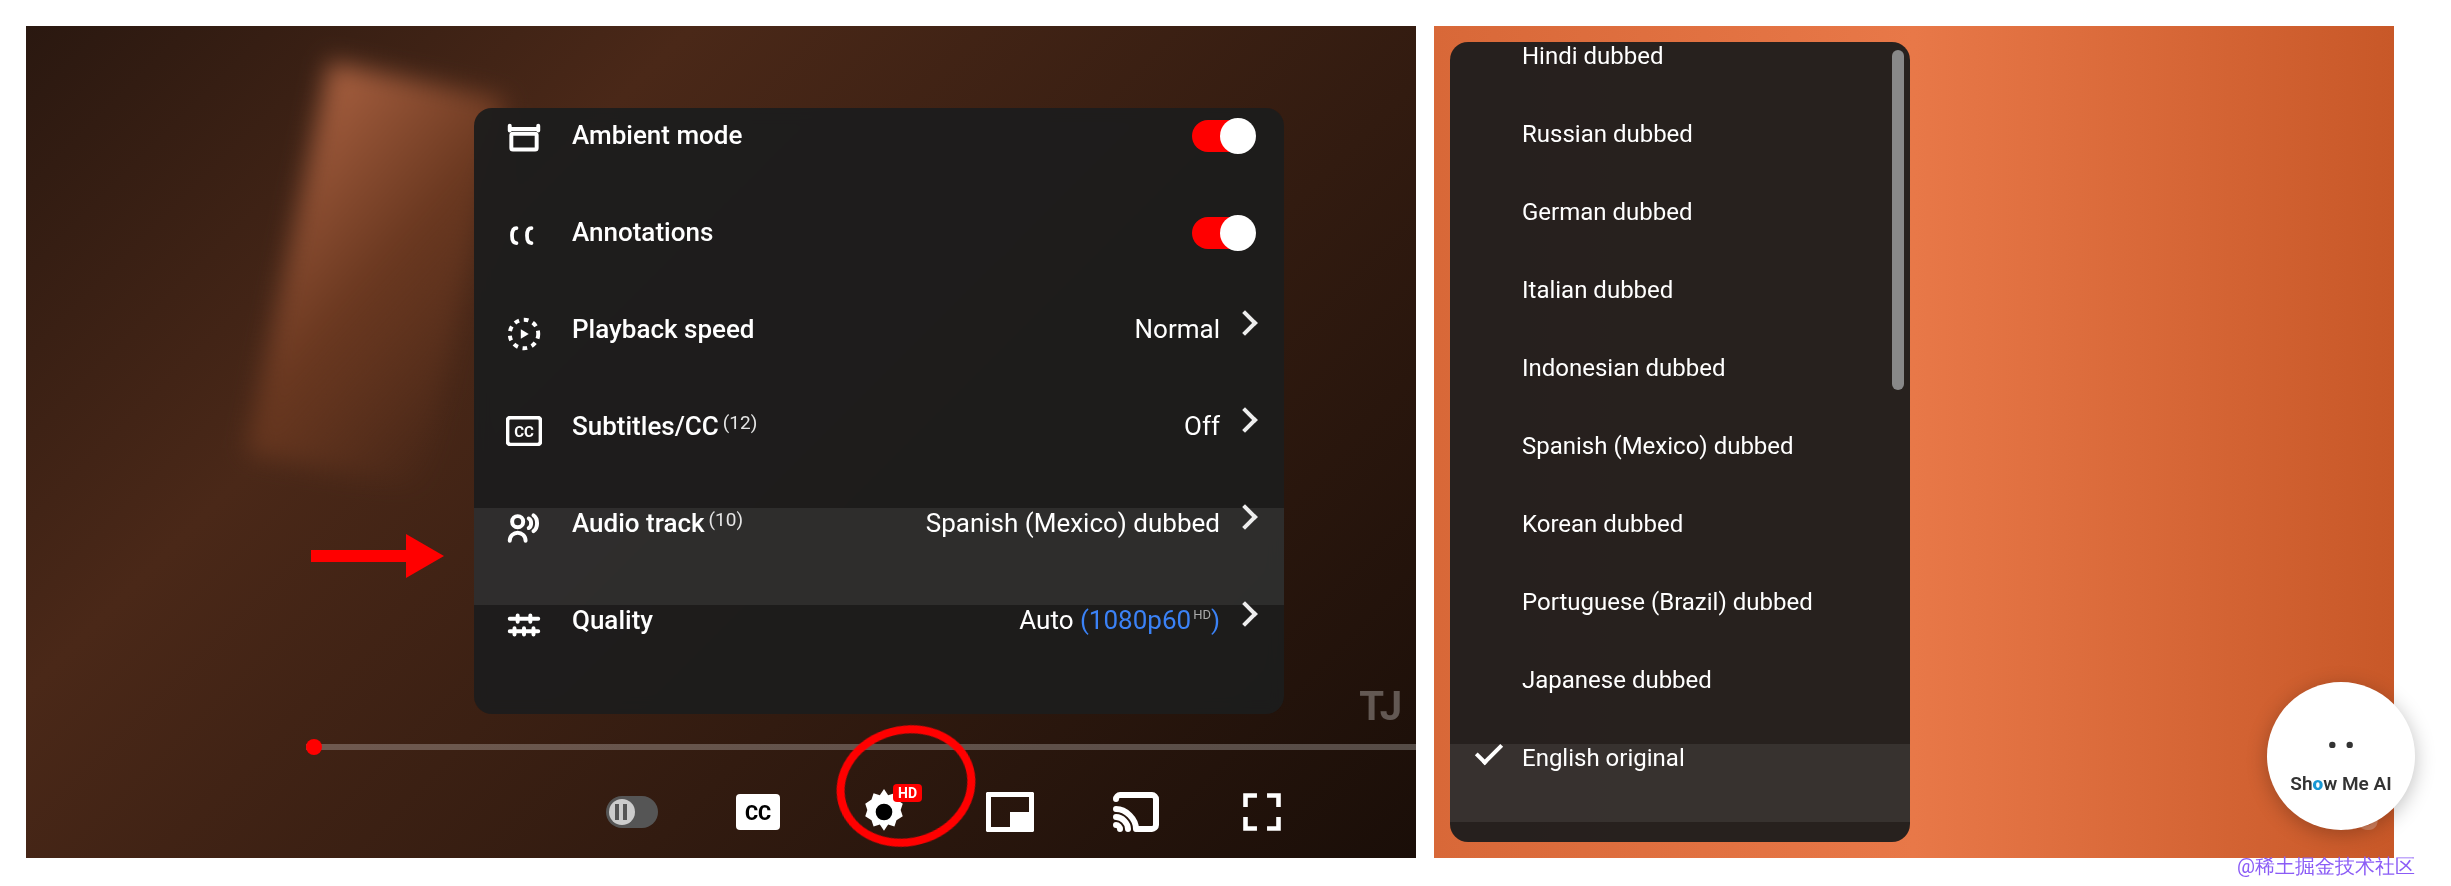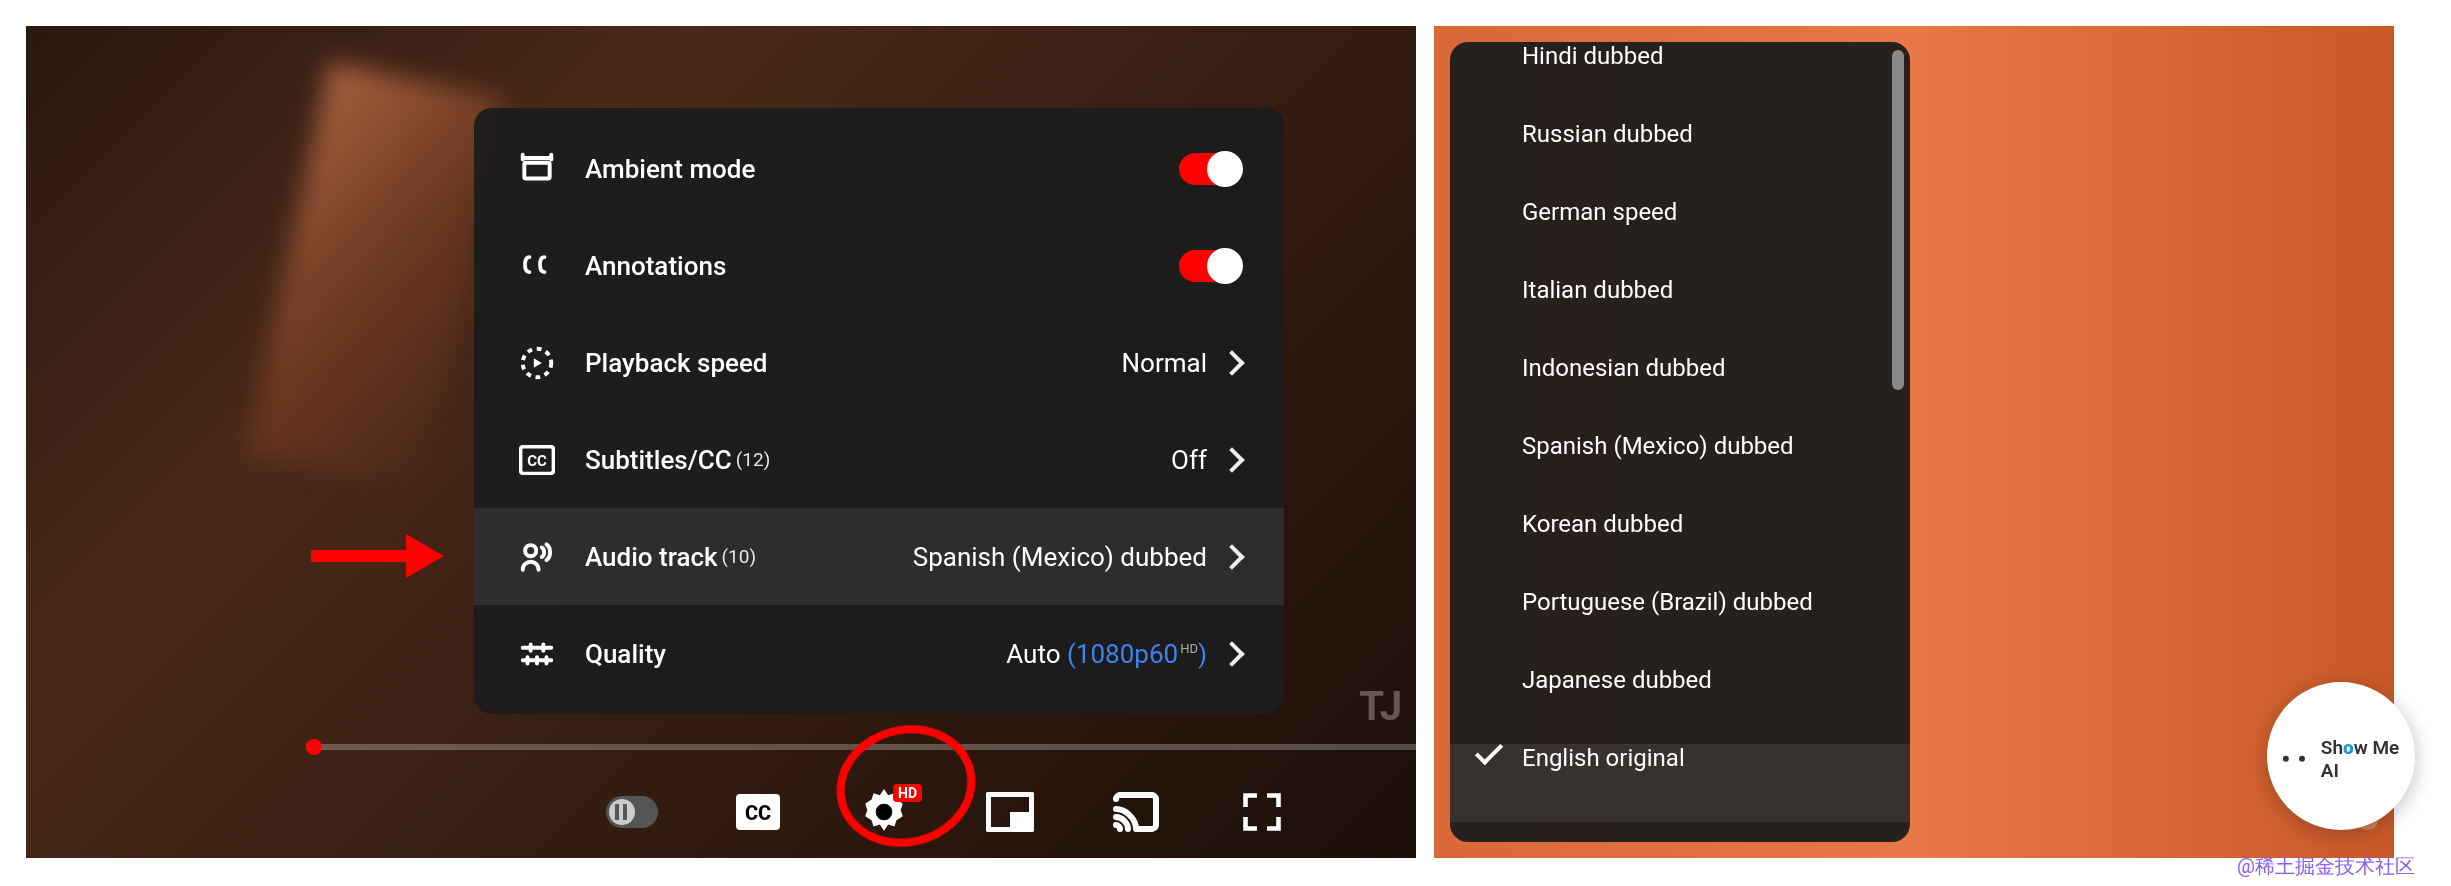--- a/index.html
+++ b/index.html
@@ -5,21 +5,21 @@
 *{margin:0;padding:0;box-sizing:border-box}
 body{background:#fff;font-family:Roboto,Arial,sans-serif;width:2451px;height:886px;position:relative}
 .container{display:flex;gap:18px;padding:26px;background:#fff}
 .panel{background:#000;position:relative;overflow:hidden}
 .panel-left{width:1390px;height:832px}
 .panel-right{width:960px;height:832px}
 .video-bg-left{position:absolute;inset:0;background:linear-gradient(135deg,#2a1810 0%,#4a2818 30%,#1a0e08 100%)}
 .video-bg-left::before{content:"";position:absolute;top:50px;left:260px;width:180px;height:400px;background:linear-gradient(120deg,#a86040 0%,#6a3820 50%,transparent 100%);filter:blur(12px);transform:rotate(12deg)}
 .video-bg-right{position:absolute;inset:0;background:linear-gradient(90deg,#d86838 0%,#e87848 50%,#c85828 100%)}
 .settings-menu{position:absolute;top:82px;left:448px;width:810px;background:rgba(28,28,28,.95);border-radius:18px;padding:12px 0;backdrop-filter:blur(8px)}
-.menu-row{display:flex;align-items:center;height:97px;padding:0 43px;cursor:pointer}
+.menu-row{display:flex;align-items:flex-start;height:97px;padding:0 30px;cursor:pointer}
 .menu-row.highlight{background:rgba(255,255,255,.08)}
 .menu-icon{width:40px;height:40px;display:flex;align-items:center;justify-content:center;flex-shrink:0}
 .menu-label{margin-left:28px;font-size:26px;color:#fff;font-weight:500}
 .menu-count{margin-left:4px;font-size:19px;color:#e5e5e5}
 .menu-spacer{flex:1}
 .menu-value{font-size:26px;color:#fff}
 .menu-value-dim{color:#3b82f6}
 .chevron{margin-left:16px;width:18px;height:18px;border-top:4px solid #eee;border-right:4px solid #eee;transform:rotate(45deg)}
 .toggle{width:62px;height:32px;background:#f00;border-radius:16px;position:relative}
 .toggle::after{content:"";position:absolute;right:-2px;top:-2px;width:36px;height:36px;background:#fff;border-radius:50%}
@@ -35,21 +35,21 @@
 .circle-annotation{position:absolute;bottom:12px;left:810px;width:140px;height:120px;border:8px solid #f00;border-radius:50%;transform:rotate(-15deg);pointer-events:none}
 .hd-tag{position:absolute;top:-6px;right:-12px;background:#f00;color:#fff;font-size:14px;font-weight:700;padding:1px 5px;border-radius:4px}
 .tj{position:absolute;bottom:128px;right:14px;color:rgba(255,255,255,.3);font-size:40px;font-weight:700}
 .audio-menu{position:absolute;top:16px;left:16px;width:460px;height:800px;background:rgba(28,28,28,.95);border-radius:18px;overflow:hidden}
 .audio-list{height:100%;overflow:hidden}
 .audio-row{height:78px;display:flex;align-items:flex-start;padding:0 24px 0 72px;font-size:24px;color:#fff;cursor:pointer;position:relative}
 .audio-row.selected{background:rgba(255,255,255,.08)}
 .check{position:absolute;left:26px;width:26px;height:14px;border-left:4px solid #fff;border-bottom:4px solid #fff;transform:rotate(-45deg)}
 .scrollbar{position:absolute;top:8px;right:6px;width:12px;height:340px;background:#888;border-radius:6px}
 .tj2{position:absolute;bottom:18px;right:14px;color:rgba(255,255,255,.25);font-size:40px;font-weight:700}
-.logo-badge{position:absolute;bottom:56px;right:36px;width:148px;height:148px;background:#fff;border-radius:50%;display:flex;flex-direction:row;align-items:center;justify-content:center;box-shadow:0 4px 20px rgba(0,0,0,.25)}
+.logo-badge{position:absolute;bottom:56px;right:36px;width:148px;height:148px;background:#fff;border-radius:50%;display:flex;flex-direction:column;align-items:center;justify-content:center;box-shadow:0 4px 20px rgba(0,0,0,.25)}
 .logo-text{font-size:19px;font-weight:600;color:#333;margin-top:6px}
 .logo-text b{color:#1898d4}
 .watermark{position:absolute;bottom:6px;right:36px;font-size:20px;color:#8b5cf6}
 svg{fill:none;stroke:#fff;stroke-width:2.5}
 </style>
 </head>
 <body>
 
 <div class="container">
 
@@ -191,21 +191,21 @@
     <div class="video-bg-right"></div>
     <div class="audio-menu">
       <div class="audio-list" id="audio-list">
           <div class="audio-row">
             <span>Hindi dubbed</span>
           </div>
           <div class="audio-row">
             <span>Russian dubbed</span>
           </div>
           <div class="audio-row">
-            <span>German speed</span>
+            <span>German dubbed</span>
           </div>
           <div class="audio-row">
             <span>Italian dubbed</span>
           </div>
           <div class="audio-row">
             <span>Indonesian dubbed</span>
           </div>
           <div class="audio-row">
             <span>Spanish (Mexico) dubbed</span>
           </div>

